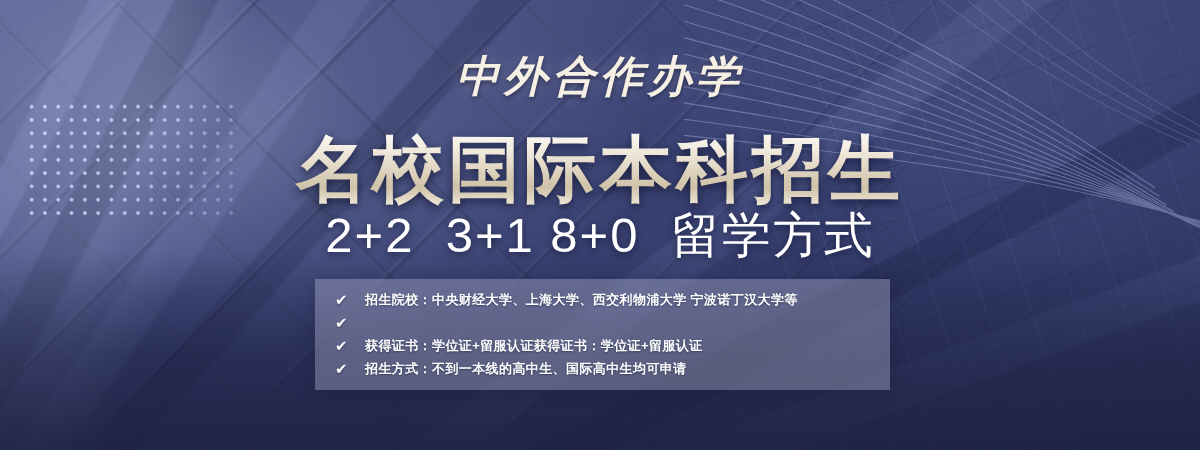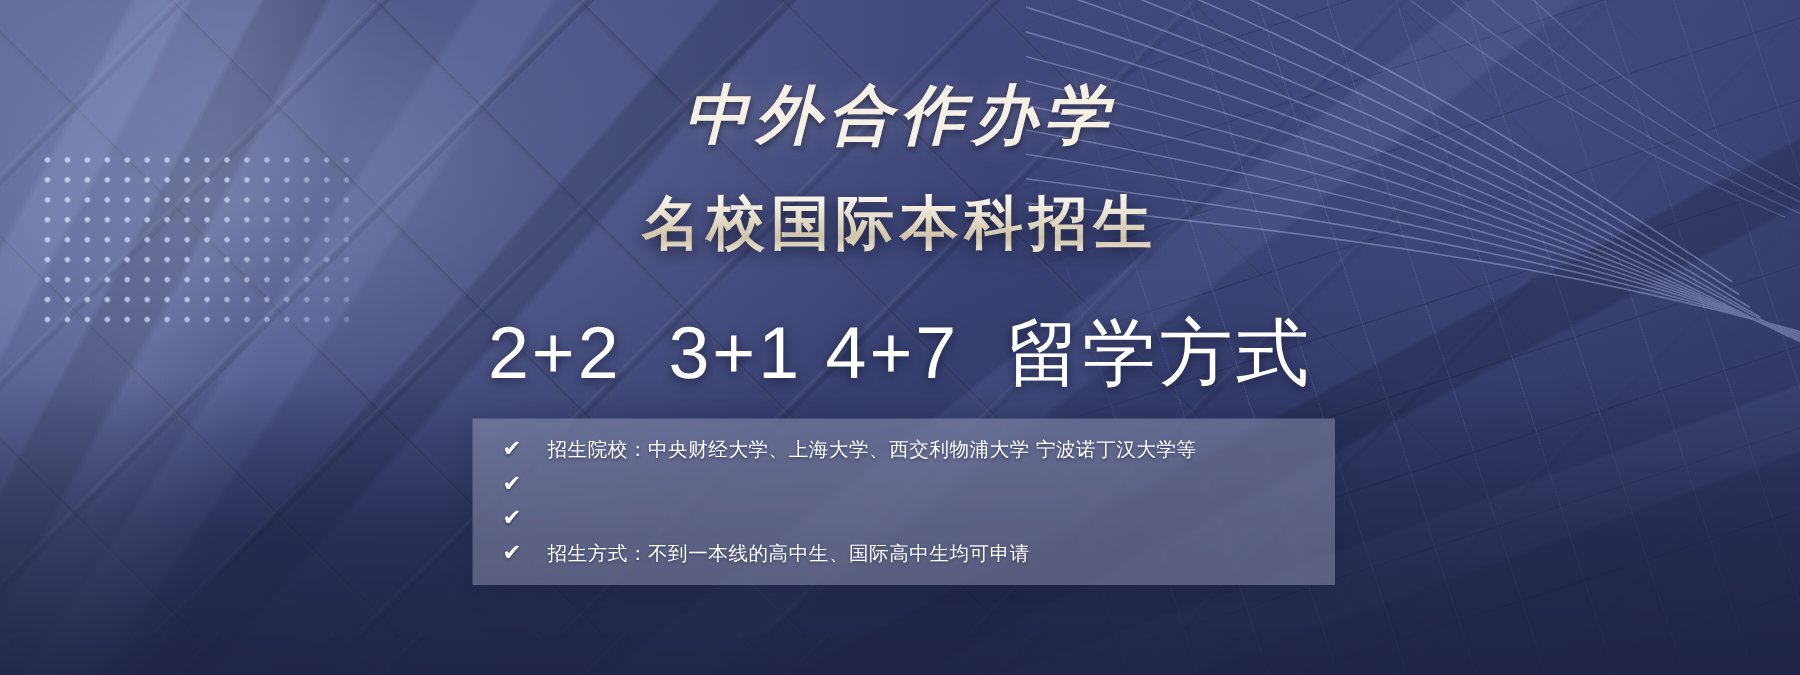--- a/index.html
+++ b/index.html
@@ -100,21 +100,21 @@
     font-weight:700;
     font-size:43px;
     letter-spacing:5px;
     color:#f6efe4;
     text-shadow:0 2px 5px rgba(12,16,40,.60), 0 0 16px rgba(255,246,230,.22);
   }
 
   .headline{
     position:absolute;left:0;right:0;top:122px;
     text-align:center;
-    font-size:39px;
+    font-size:72px;
     font-weight:700;
     letter-spacing:4px;
     background:linear-gradient(180deg,#ffffff 0%,#f2ece0 28%,#ddd2bd 52%,#cfc2a8 68%,#efe8da 88%,#ffffff 100%);
     -webkit-background-clip:text;background-clip:text;
     -webkit-text-fill-color:transparent;color:transparent;
     filter:drop-shadow(0 3px 5px rgba(10,14,38,.72));
   }
 
   .subline{
     position:absolute;left:0;right:0;top:203px;
@@ -145,21 +145,21 @@
     width:30px;flex:0 0 30px;
     margin-left:-39px;
     color:#ffffff;
     font-size:15px;
     font-weight:700;
     line-height:1;
     text-shadow:0 1px 2px rgba(12,16,40,.45);
   }
   .feature-text{
     font-size:13px;
-    font-weight:400;
+    font-weight:700;
     color:#ffffff;
     letter-spacing:.4px;
     white-space:nowrap;
     text-shadow:0 1px 2px rgba(16,20,46,.45);
   }
 </style>
 </head>
 <body>
 
 <div id="banner">
@@ -196,36 +196,37 @@
     </svg>
   </div>
 
   <div class="layer bg-dots"></div>
   <div class="layer bg-shade"></div>
 
   <div class="content">
 
     <div class="kicker">中外合作办学</div>
     <div class="headline">名校国际本科招生</div>
-    <div class="subline">2+2  3+1 4+7  留学方式</div>
+    <div class="subline">2+2  3+1 8+0  留学方式</div>
 
     <div class="panel">
       <ul class="feature-list">
 
         <li class="feature-row">
           <span class="check">✔</span>
           <span class="feature-text">招生院校：中央财经大学、上海大学、西交利物浦大学  宁波诺丁汉大学等</span>
         </li>
 
         <li class="feature-row">
           <span class="check">✔</span>
         </li>
 
         <li class="feature-row">
           <span class="check">✔</span>
+          <span class="feature-text">获得证书：学位证+留服认证获得证书：学位证+留服认证</span>
         </li>
 
         <li class="feature-row">
           <span class="check">✔</span>
           <span class="feature-text">招生方式：不到一本线的高中生、国际高中生均可申请</span>
         </li>
 
       </ul>
     </div>
 

